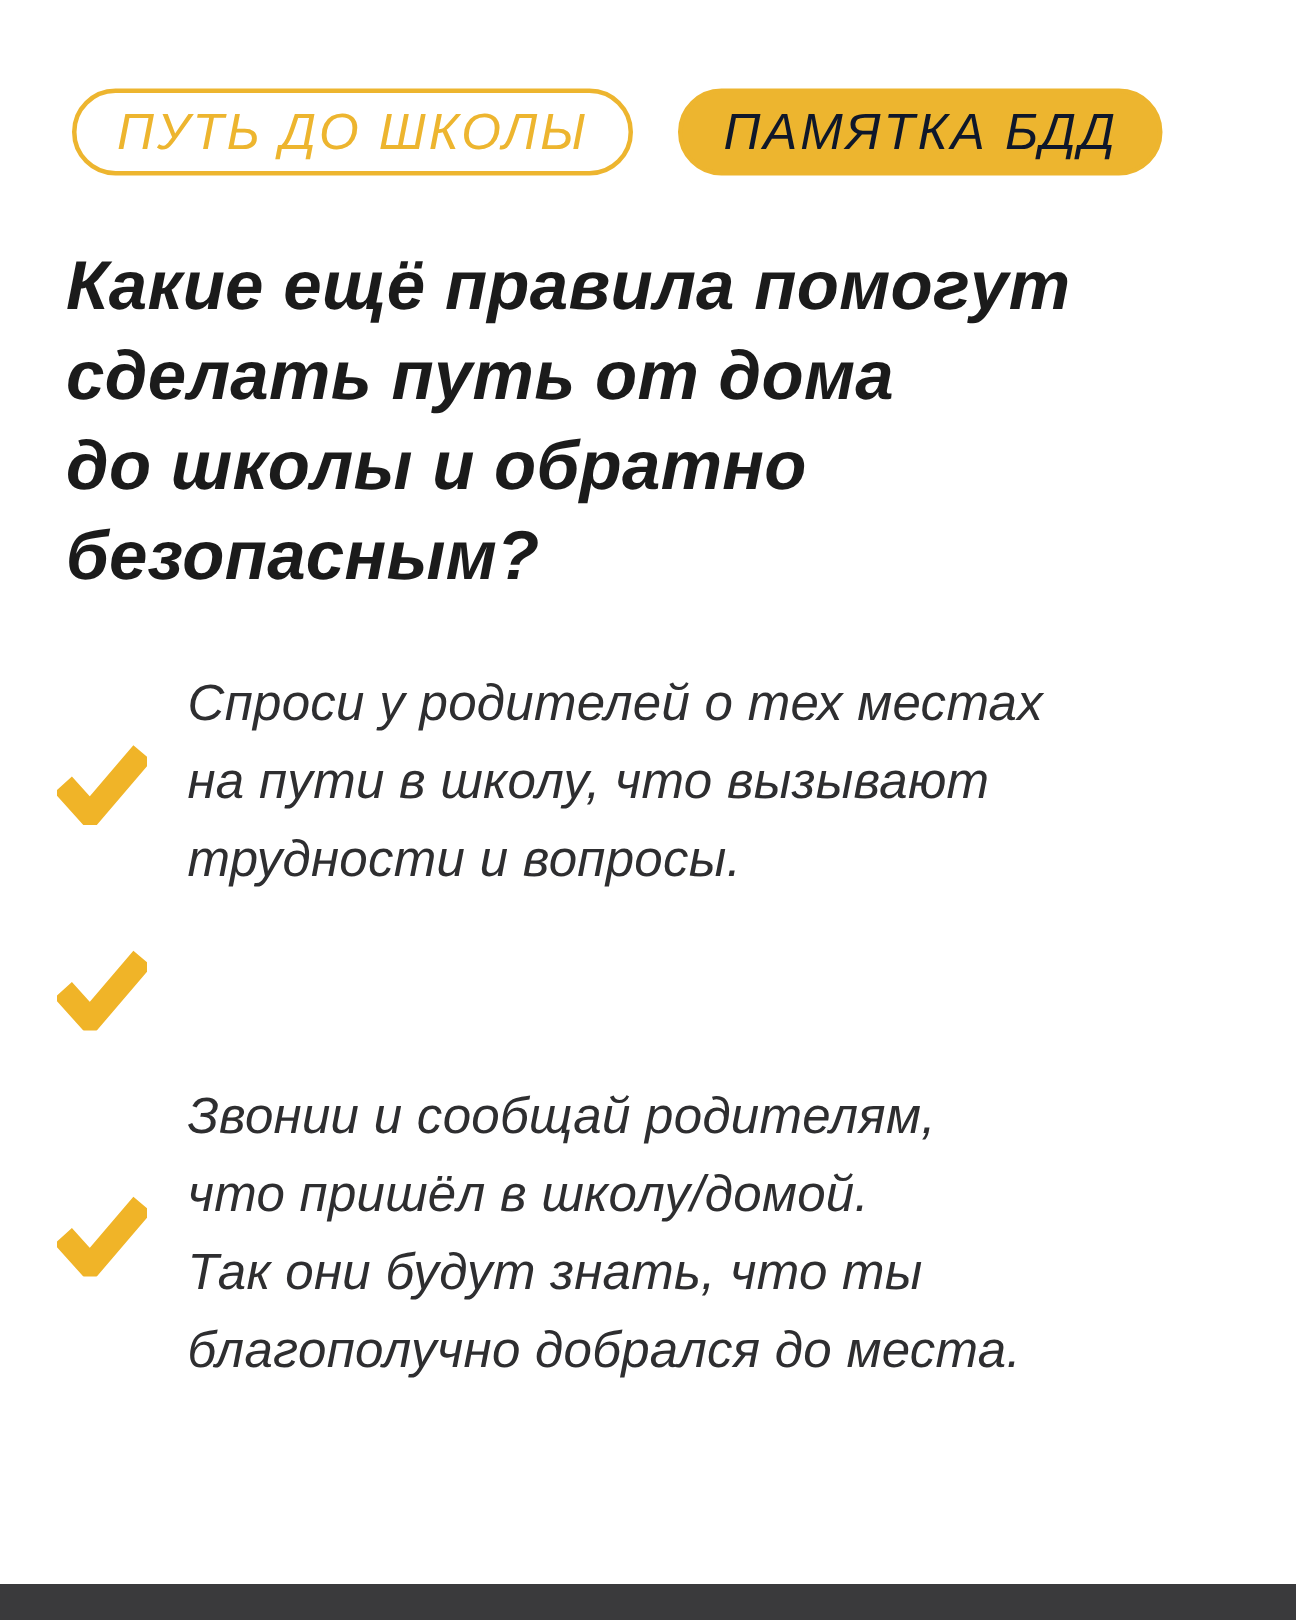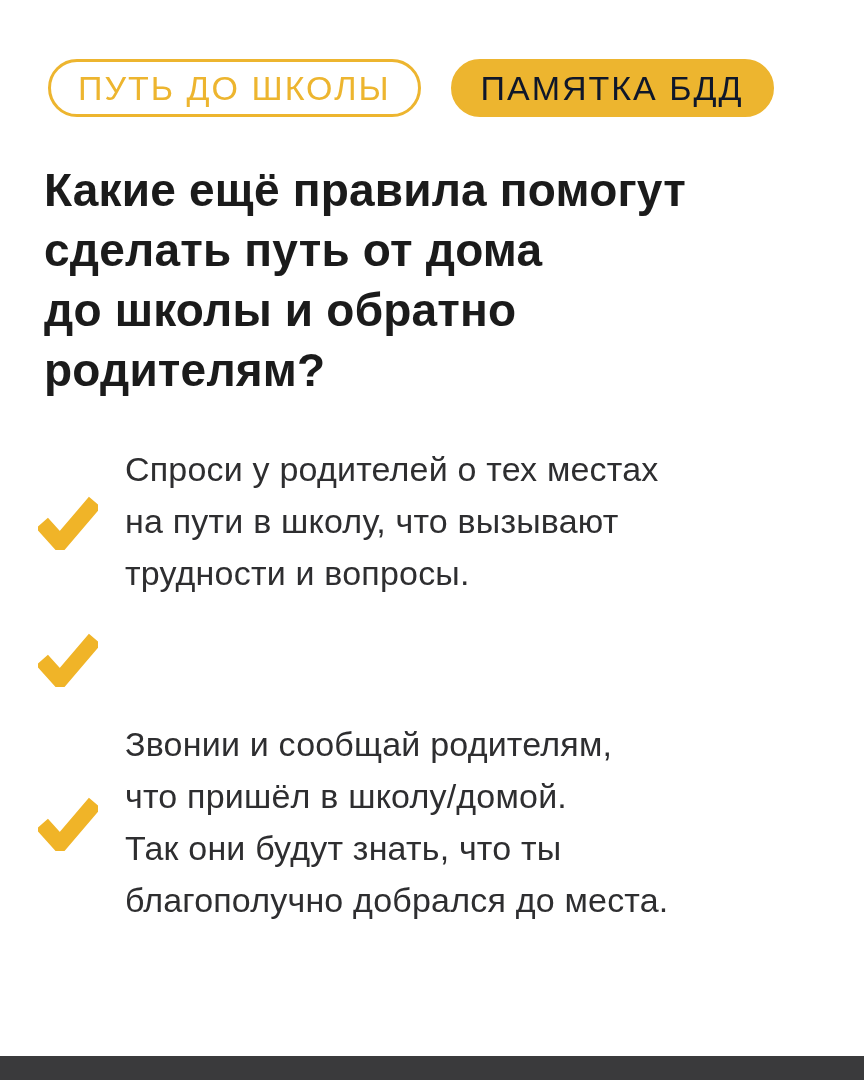--- a/index.html
+++ b/index.html
@@ -8,20 +8,21 @@
     height: 1080px;
     background: var(--bg, #ffffff);
     font-family: "Liberation Sans", sans-serif;
     position: relative;
     overflow: hidden;
   }
   .card {
     position: absolute;
     inset: 0;
     background: var(--bg, #ffffff);
+    font-style: italic;
   }
   
   .badges {
     position: absolute;
     left: 48px;
     top: 59px;
     display: flex;
     gap: 30px;
   }
   .badge {
@@ -107,21 +108,21 @@
 <div class="card">
 
   <div class="badges">
     <span class="badge outline">ПУТЬ ДО ШКОЛЫ</span>
     <span class="badge filled">ПАМЯТКА БДД</span>
   </div>
 
   <h1 class="heading">Какие ещё правила помогут
 сделать путь от дома
 до школы и обратно
-родителям?</h1>
+безопасным?</h1>
 
   <ul class="checklist">
     <li class="item">
       <span class="check">
         <svg width="60" height="54" viewBox="0 0 60 54">
           <path d="M4 27 L22 47 L57 6" fill="none" stroke="#F0B428" stroke-width="16" stroke-linecap="butt" stroke-linejoin="miter"></path>
         </svg>
       </span>
       <p class="item-text">Спроси у родителей о тех местах
 на пути в школу, что вызывают

